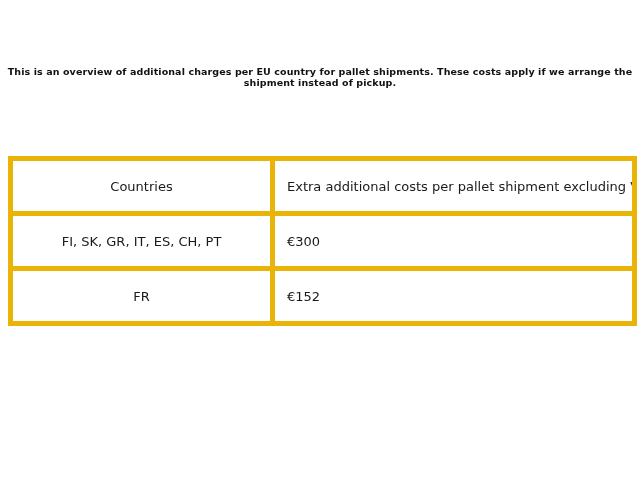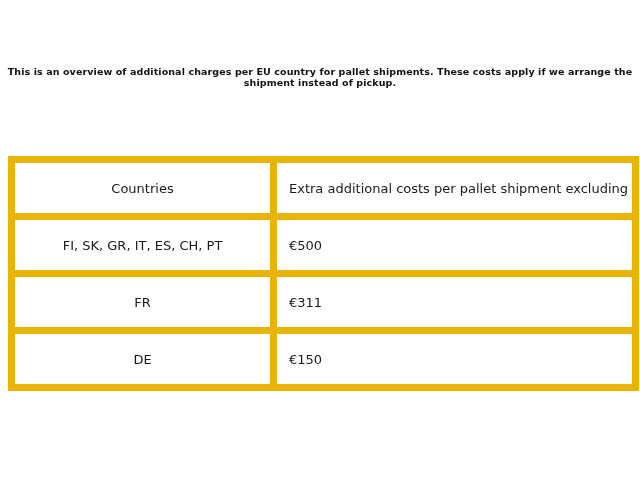--- a/index.html
+++ b/index.html
@@ -32,21 +32,21 @@
     top: 156px;
     width: 624px;
     border-collapse: collapse;
     table-layout: fixed;
     border: 2px solid #1a1a1a;
     font-size: 13px;
     color: #1a1a1a;
   }
   table.charges th,
   table.charges td {
-    border: 7px solid #eab308;
+    border: 5px solid #eab308;
     height: 26px;
     padding: 12px;
     font-weight: normal;
     vertical-align: middle;
     white-space: nowrap;
     overflow: hidden;
   }
   table.charges th {
     text-align: center;
   }
@@ -73,24 +73,20 @@
   </colgroup>
   <thead>
     <tr>
       <th>Countries</th>
       <th>Extra additional costs per pallet shipment excluding VAT</th>
     </tr>
   </thead>
   <tbody>
       <tr>
         <td class="col-countries">FI, SK, GR, IT, ES, CH, PT</td>
-        <td class="col-cost">€500</td>
+        <td class="col-cost">€300</td>
       </tr>
       <tr>
         <td class="col-countries">FR</td>
-        <td class="col-cost">€311</td>
-      </tr>
-      <tr>
-        <td class="col-countries">DE</td>
-        <td class="col-cost">€150</td>
+        <td class="col-cost">€152</td>
       </tr>
     </tbody>
 </table>
 
 </body></html>

